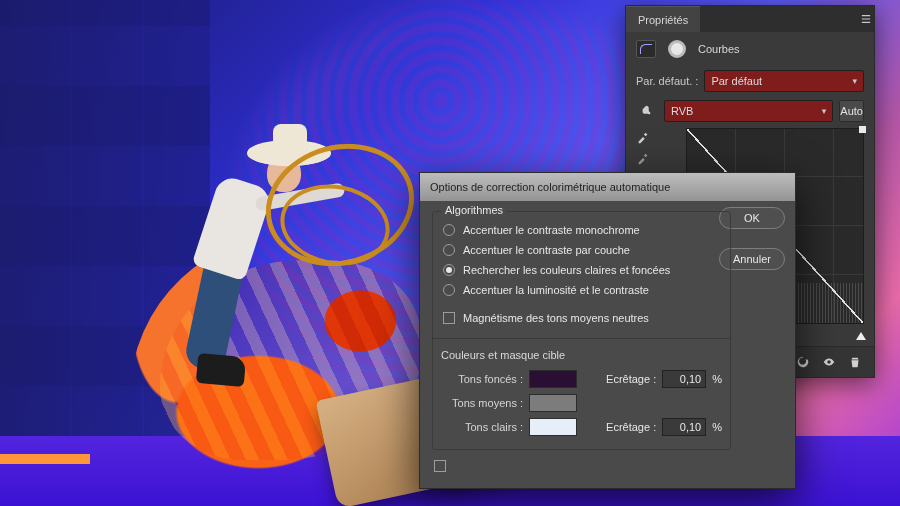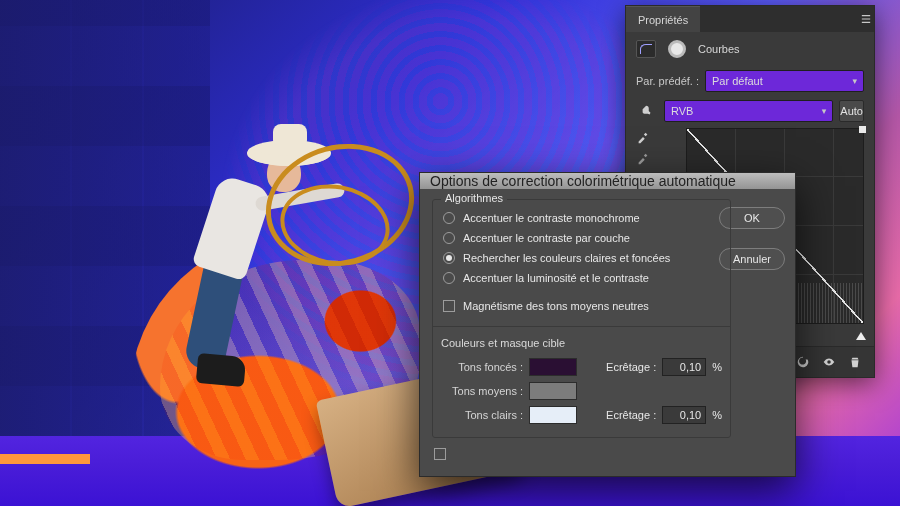--- a/index.html
+++ b/index.html
@@ -61,21 +61,21 @@
   }
   .panel .tabbar { display:flex; align-items:center; height:26px; background:#2e2e2e; }
   .panel .tab { padding:0 12px; line-height:26px; background:#434343; height:100%; border-top:1px solid #555; }
   .panel .menu { margin-left:auto; width:16px; height:26px; display:flex; justify-content:center; align-items:center; color:#bdbdbd;}
   .panel .iconrow { display:flex; align-items:center; gap:12px; padding:8px 10px; }
   .panel .curve-icon { width:20px; height:18px; background:#2b2b2b; border:1px solid #555; border-radius:2px; position:relative;}
   .panel .curve-icon::after{content:"";position:absolute;left:3px;top:3px;right:3px;bottom:3px;border:1px solid #a0a0ff;border-radius:50% 0 0 0;border-right:none;border-bottom:none;}
   .panel .mask-icon { width:18px; height:18px; border-radius:50%; background:#e8e8e8; border:3px solid #bbb; }
   .row { display:flex; align-items:center; gap:6px; padding:4px 10px; }
   .label { color:#c8c8c8; }
-  .select { flex:1; display:flex; align-items:center; justify-content:space-between; height:22px; padding:0 6px; background:#6d28d9; border:1px solid #1f1f1f; border-radius:2px; color:#dcdcdc;}
+  .select { flex:1; display:flex; align-items:center; justify-content:space-between; height:22px; padding:0 6px; background:#7f1d1d; border:1px solid #1f1f1f; border-radius:2px; color:#dcdcdc;}
   .select .chev{font-size:9px;color:#c7c7c7;}
   .btn { height:22px; padding:0 0; background:#4a4a4a; border:1px solid #2a2a2a; border-radius:2px; display:flex; align-items:center; color:#e2e2e2; }
   .hand { width:22px; height:20px; color:#cfcfcf; display:flex; align-items:center; justify-content:center;}
   .eyedrops { display:flex; flex-direction:column; gap:5px; padding:2px 0;}
   .eyedrops span{ width:16px; height:16px; display:block; color:#cfcfcf;}
   .curve-area { position:relative; margin:2px 10px 6px 34px; height:196px; background:#2a2a2a; border:1px solid #1d1d1d; }
   .curve-grid { position:absolute; inset:0;
     background:
       repeating-linear-gradient(0deg, transparent 0 48px, #3a3a3a 48px 49px),
       repeating-linear-gradient(90deg, transparent 0 48px, #3a3a3a 48px 49px); }
@@ -94,22 +94,22 @@
   .ficon { width:22px; height:18px; display:flex; align-items:center; justify-content:center; color:#d2d2d2; border-radius:2px; }
   .ficon.box { border:1px solid #7a7a7a; width:16px; height:12px; }
   .ficon svg{width:14px;height:14px;}
 
   
   .dialog {
     position:absolute; left:419px; top:172px; width:377px;
     background:#4a4a4a; color:#e7e7e7; font-size:11px;
     border:1px solid #2b2b2b; box-shadow: 0 14px 40px rgba(0,0,0,.7);
   }
-  .dialog .titlebar { height:16px; display:flex; align-items:center; padding:8px 10px;
-    background:linear-gradient(#bdbdbd,#949494); color:#222; font-size:14px; }
+  .dialog .titlebar { height:16px; display:flex; align-items:center; padding:14px 10px;
+    background:linear-gradient(#bdbdbd,#949494); color:#222; font-size:11px; }
   .dialog .body { padding:10px 12px 12px; }
   .dialog .section { color:#d9d9d9; margin-bottom:6px; }
   .dialog .opts { border:1px solid #3a3a3a; border-radius:3px; padding:8px 8px 10px; position:relative;}
   .dialog .legend{ position:absolute; top:-8px; left:8px; background:#4a4a4a; padding:0 4px;}
   .radio-row { display:flex; align-items:center; gap:8px; padding:4px 2px; }
   .radio { width:12px; height:12px; border-radius:50%; border:1px solid #9c9c9c; display:inline-flex; align-items:center; justify-content:center; background:#4a4a4a;}
   .radio.sel::after{ content:""; width:6px; height:6px; border-radius:50%; background:#e8e8e8; }
   .chk { width:12px; height:12px; border:1px solid #9c9c9c; display:inline-block; }
   .hr { height:1px; background:#3a3a3a; margin:10px -8px; }
   .btns { position:absolute; right:10px; top:34px; display:flex; flex-direction:column; gap:19px;}
@@ -152,21 +152,21 @@
           <path d="M1 2h10M1 6h10M1 10h10" stroke="#c8c8c8" stroke-width="1.4"></path>
         </svg>
     </div>
   </div>
   <div class="iconrow">
     <span class="curve-icon"></span>
     <span class="mask-icon"></span>
     <span>Courbes</span>
   </div>
   <div class="row">
-    <span class="label">Par. prédéf. :</span>
+    <span class="label">Par. défaut. :</span>
     <div class="select">
       <span>Par défaut</span>
       <span class="chev">▾</span>
     </div>
   </div>
   <div class="row">
     <span class="hand">
       <svg viewBox="0 0 16 16" class="eyedrop-svg">
           <path d="M7 2c2 0 3 1 3 3v3l2 2-1 2-2-1H5c-1 0-2-1-2-2V6l2-2 2-2z" fill="#cfcfcf"></path>
         </svg>

